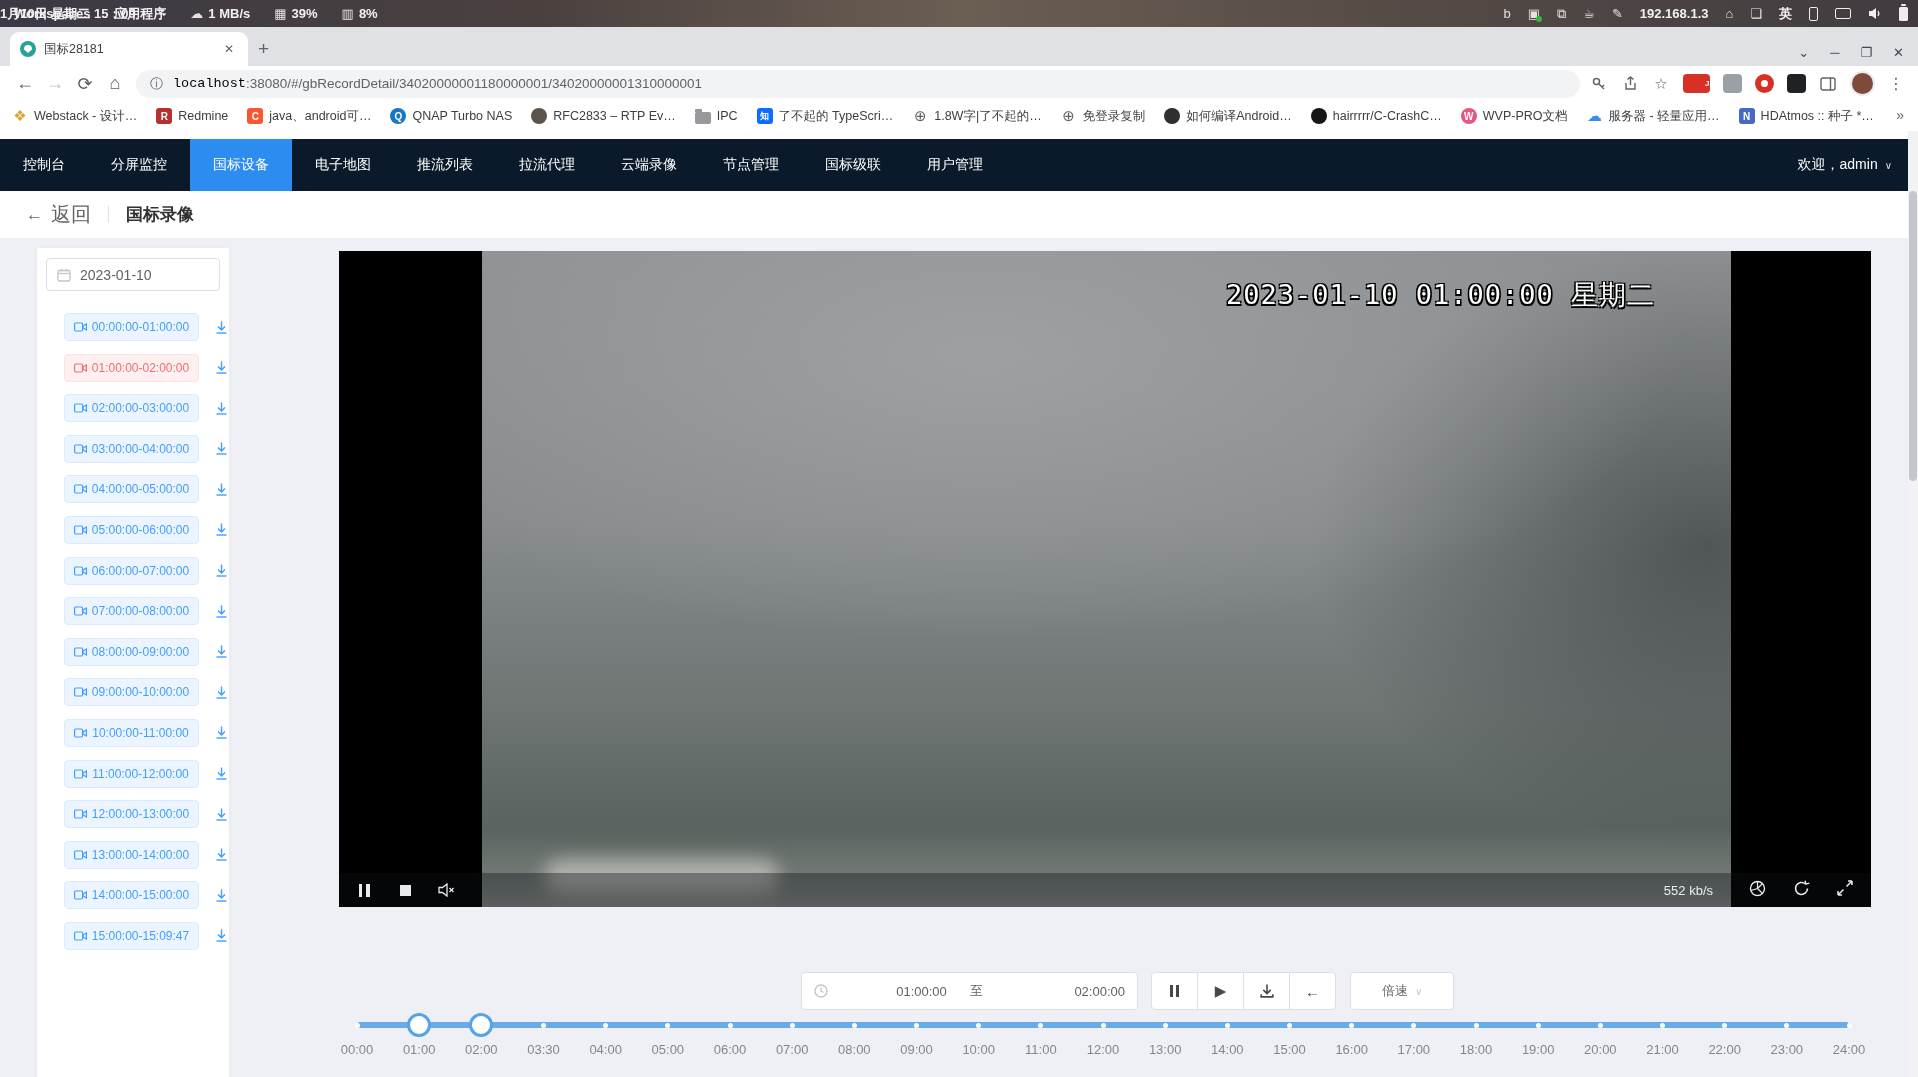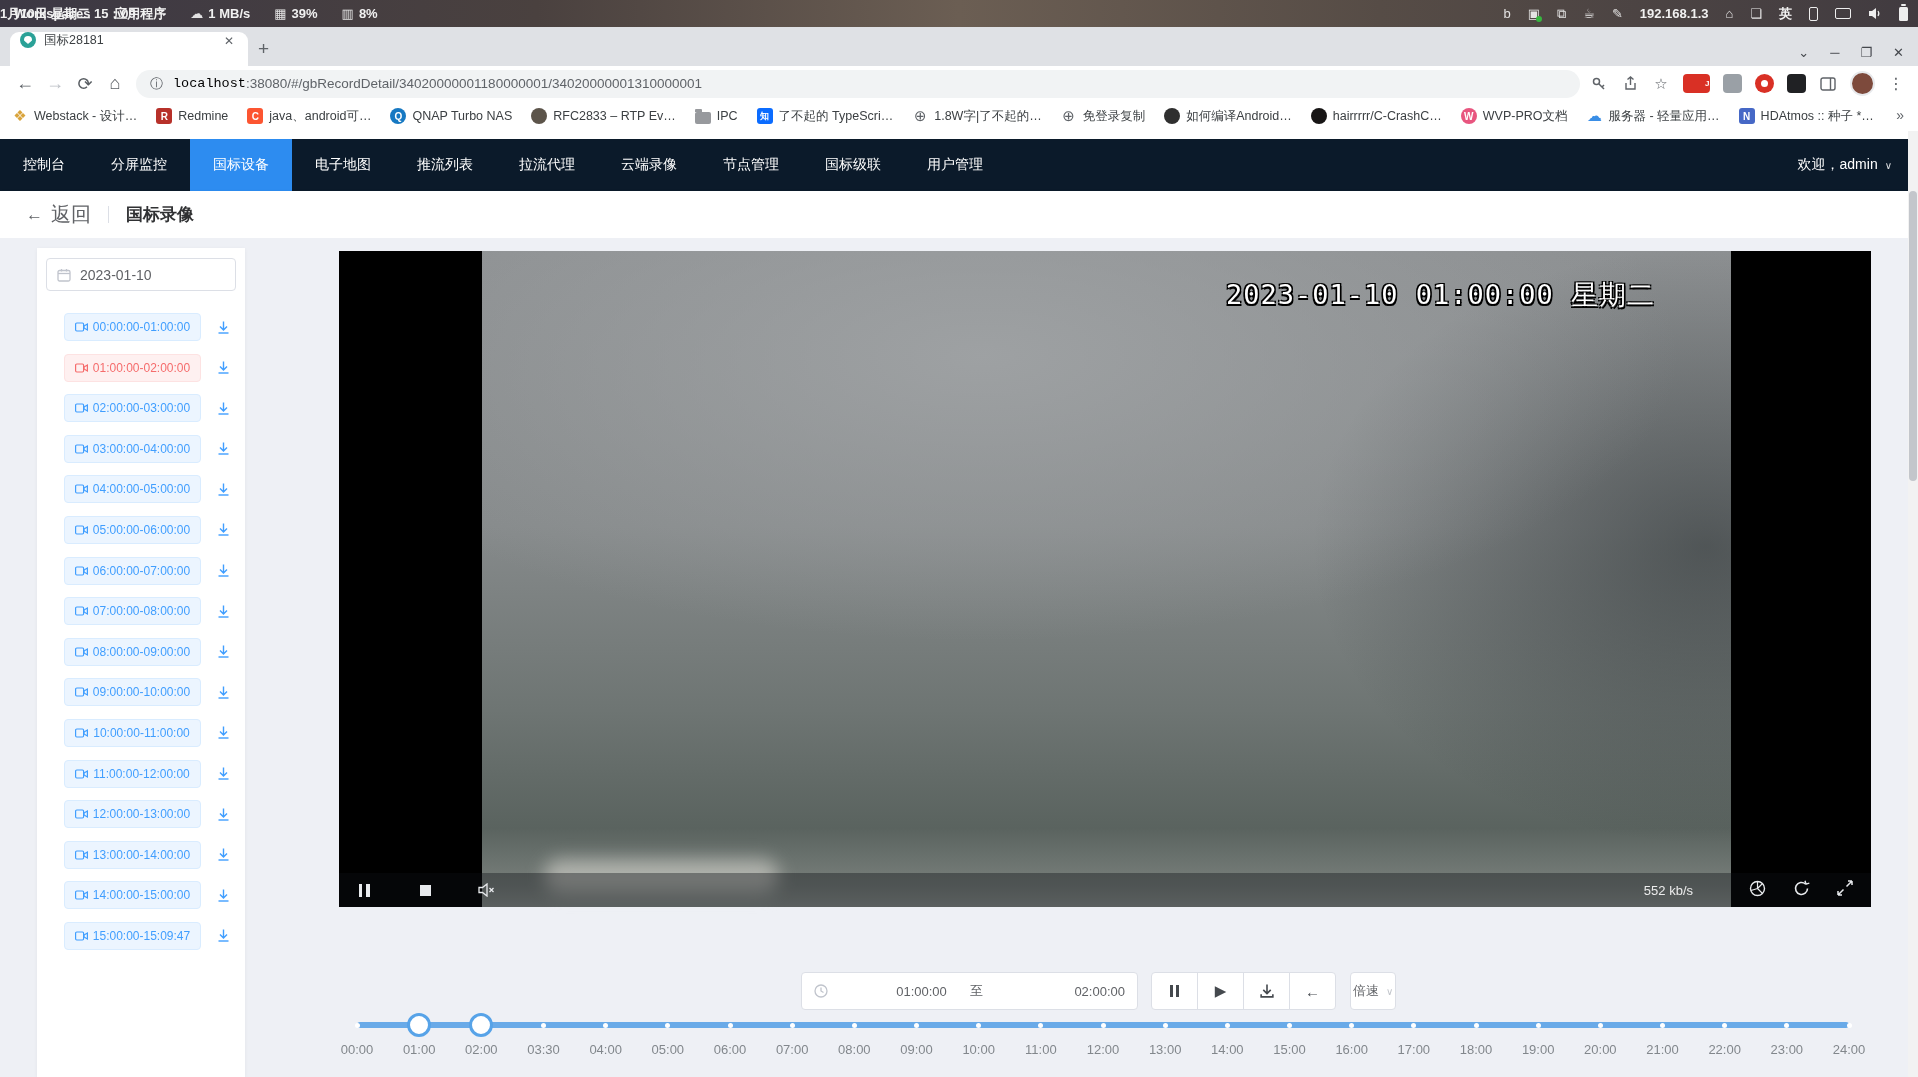--- a/index.html
+++ b/index.html
@@ -19,21 +19,21 @@
   .appdot{position:relative;}
   .appdot::after{content:"";position:absolute;right:-2px;bottom:-1px;width:6px;height:6px;border-radius:50%;background:#35c03f;}
   .ph-ico{width:9px;height:14px;border:1.6px solid #eee;border-radius:2px;}
   .mon-ico{width:16px;height:11px;border:1.6px solid #eee;border-radius:2px;}
   .batt-ico{width:9px;height:14px;background:#eee;border-radius:1.5px;position:relative;}
   .batt-ico::before{content:"";position:absolute;top:-2.5px;left:2px;right:2px;height:2px;background:#eee;border-radius:1px;}
   .spk-ico svg{display:block;}
 
   
   .tabstrip{position:absolute;top:27px;left:0;right:0;height:39px;background:#dfe1e5;display:flex;align-items:flex-end;}
-  .tab{width:238px;height:34px;background:#fff;border-radius:9px 9px 0 0;margin-left:10px;display:flex;align-items:flex-start;
+  .tab{width:238px;height:34px;background:#fff;border-radius:9px 9px 0 0;margin-left:10px;display:flex;align-items:center;
     padding:0 10px;font-size:12.5px;color:#3c4043;}
   .favicon{width:16px;height:16px;border-radius:50%;background:#2aa197;margin-right:8px;position:relative;flex:none;}
   .favicon::after{content:"";position:absolute;inset:4px;border-radius:50%;background:#fff;clip-path:polygon(0 0,100% 0,100% 55%,50% 100%,0 55%);}
   .tab-title{flex:1;white-space:nowrap;overflow:hidden;}
   .tab-close{color:#5f6368;font-size:12px;padding:2px 4px;}
   .newtab{color:#5f6368;font-size:19px;margin:0 0 6px 10px;}
   .winctrls{margin-left:auto;display:flex;align-items:center;gap:21px;padding:0 14px 6px 0;color:#44474c;font-size:13px;}
   .toolbar{position:absolute;top:66px;left:0;right:0;height:35px;background:#fff;display:flex;align-items:center;padding:0 10px;}
   .navico{color:#5a5f64;font-size:18px;width:30px;text-align:center;}
   .navico.dis{color:#bdc1c6;}
@@ -83,21 +83,21 @@
   .caret{font-size:10px;opacity:.85;}
   .crumbbar{position:absolute;top:60px;left:0;right:0;height:47px;background:#fff;display:flex;align-items:center;
     padding-left:26px;box-shadow:0 1px 3px rgba(0,0,0,.08);}
   .back-arrow{font-size:17px;color:#606266;margin-right:8px;}
   .back-label{font-size:20px;color:#606266;}
   .crumb-div{width:1px;height:17px;background:#dcdfe6;margin:0 17px;}
   .page-title{font-size:17px;font-weight:bold;color:#303133;}
   .content{position:absolute;top:107px;left:0;right:0;bottom:0;background:#eef0f5;}
 
   
-  .sidecard{position:absolute;left:37px;top:10px;width:208px;bottom:0;background:#fff;box-shadow:0 1px 4px rgba(0,0,0,.05);}
+  .sidecard{position:absolute;left:37px;top:10px;width:192px;bottom:0;background:#fff;box-shadow:0 1px 4px rgba(0,0,0,.05);}
   .dateinput{margin:10px 9px 0;height:33px;border:1px solid #dcdfe6;border-radius:4px;display:flex;align-items:center;
     padding:0 10px;color:#606266;font-size:14px;background:#fff;}
   .dateinput svg{margin-right:9px;flex:none;}
   .reclist{margin-top:22px;}
   .recrow{display:flex;align-items:center;height:28px;margin:0 0 12.6px 27px;}
   .recbtn{width:137px;height:28px;background:#ecf5ff;border:1px solid #d9ecff;border-radius:4px;color:#409eff;
     font-size:12px;display:flex;align-items:center;justify-content:center;gap:5px;}
   .recbtn svg{flex:none;}
   .recrow.danger .recbtn{background:#fef0f0;border-color:#fde2e2;color:#f56c6c;}
   .dl{margin-left:15px;display:flex;color:#409eff;}
@@ -108,21 +108,21 @@
     background:
       radial-gradient(90% 70% at 40% 16%, rgba(160,163,165,.9) 0%, rgba(160,163,165,0) 62%),
       radial-gradient(45% 65% at 98% 45%, rgba(38,44,46,.55) 0%, rgba(38,44,46,0) 70%),
       linear-gradient(180deg,#8d9092 0%,#868a8b 42%,#6e7573 70%,#5a635f 88%,#79807c 97%,#8a908c 100%);}
   .blob{position:absolute;left:62px;bottom:14px;width:235px;height:34px;background:rgba(228,226,219,.55);
     border-radius:18px;filter:blur(9px);}
   .overlay-ts{position:absolute;top:26px;right:216px;color:#fff;font-family:"DejaVu Sans Mono","Liberation Mono",monospace;
     font-size:27px;letter-spacing:1px;
     text-shadow:1.5px 1.5px 0 #000,-1.5px -1.5px 0 #000,1.5px -1.5px 0 #000,-1.5px 1.5px 0 #000;}
   .ctrlbar{position:absolute;left:0;right:0;bottom:0;height:34px;background:rgba(13,16,22,.38);
-    display:flex;align-items:center;color:#e8eaed;gap:20px;}
+    display:flex;align-items:center;color:#e8eaed;}
   .pc{display:flex;align-items:center;justify-content:center;width:20px;height:20px;}
   .pc-pause{margin-left:15px;gap:4px;}
   .pc-pause i{width:3.5px;height:13px;background:#e8eaed;}
   .pc-stop{margin-left:21px;}
   .pc-stop i{width:11px;height:11px;background:#e8eaed;}
   .pc-vol{margin-left:21px;}
   .bitrate{margin-left:auto;font-size:13px;color:#ececec;}
   .rt-icons{display:flex;align-items:center;gap:27px;padding:0 18px 0 36px;}
 
   
@@ -131,21 +131,21 @@
     align-items:center;color:#606266;font-size:13px;padding:0 12px;}
   .timebox .t{flex:1;text-align:right;}
   .timebox .zhi{flex:.5;text-align:center;color:#606266;}
   .btngroup{display:flex;margin-left:13px;}
   .pbtn{width:47px;height:38px;background:#fff;border:1px solid #dcdfe6;margin-left:-1px;display:flex;
     align-items:center;justify-content:center;color:#45494e;font-size:15px;}
   .pbtn:first-child{border-radius:4px 0 0 4px;margin-left:0;}
   .pbtn:last-child{border-radius:0 4px 4px 0;}
   .pbtn .bars{display:flex;gap:3.5px;}
   .pbtn .bars i{width:3px;height:12px;background:#45494e;}
-  .speedbtn{margin-left:14px;height:38px;padding:0 2px;border:1px solid #dcdfe6;border-radius:4px;background:#fff;
+  .speedbtn{margin-left:14px;height:38px;padding:0 31px;border:1px solid #dcdfe6;border-radius:4px;background:#fff;
     color:#606266;font-size:13px;display:flex;align-items:center;gap:7px;}
   .speedbtn .caret{color:#b6bac1;}
 
   
   .timeline{position:absolute;left:357px;top:770px;width:1492px;height:64px;}
   .track{position:absolute;top:14px;left:0;right:0;height:6px;background:#69aae8;border-radius:3px;}
   .tl-dot{position:absolute;top:14.5px;left:calc(var(--i)/24*100%);width:5px;height:5px;margin-left:-2.5px;
     background:#fff;border-radius:50%;}
   .tl-handle{position:absolute;top:5px;left:calc(var(--i)/24*100%);width:24px;height:24px;margin-left:-12px;
     background:#fff;border:3px solid #57a3e8;border-radius:50%;}

